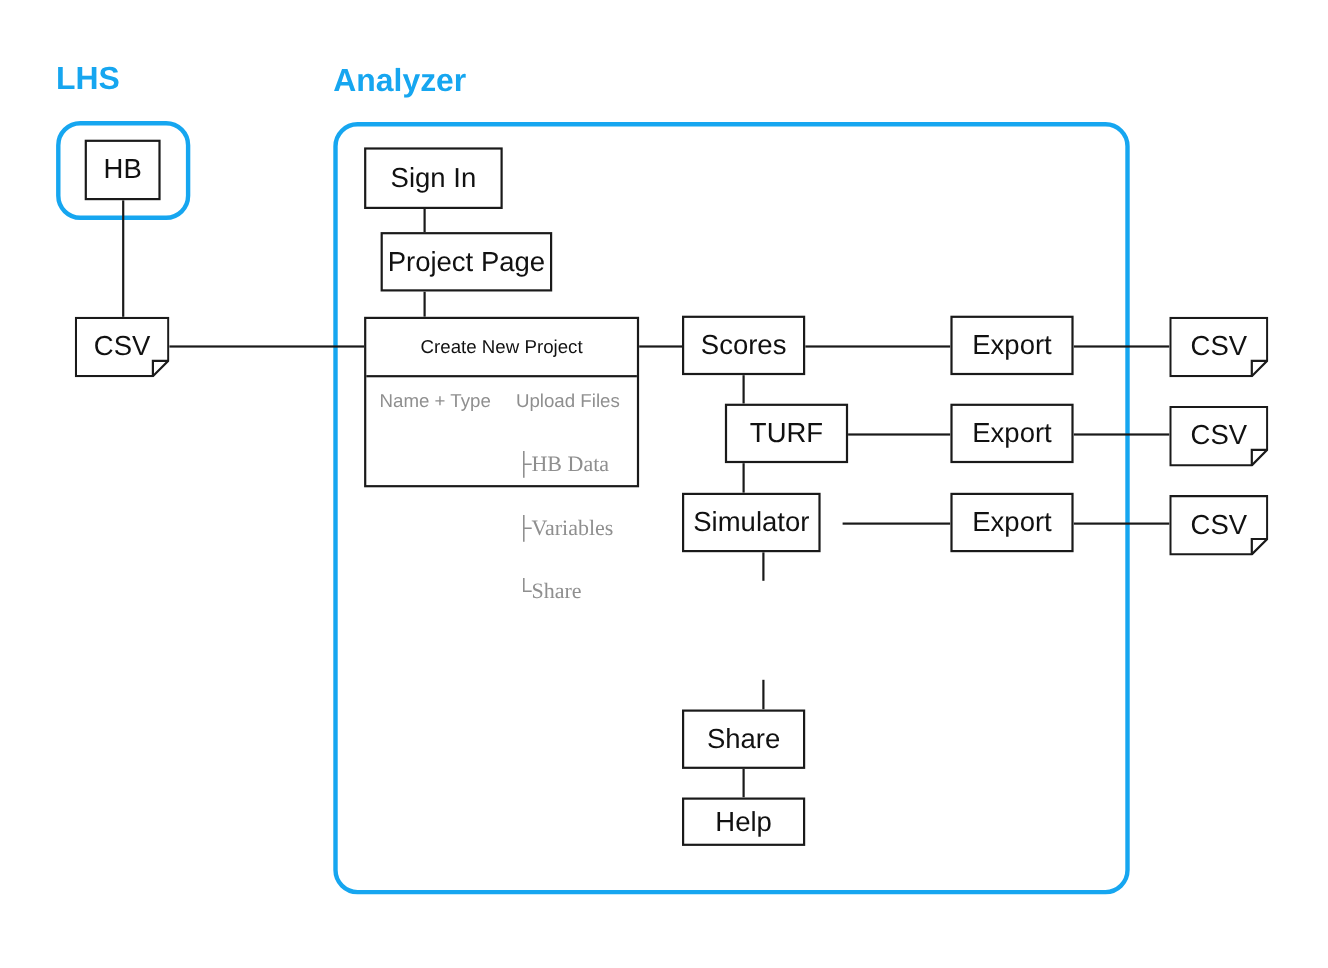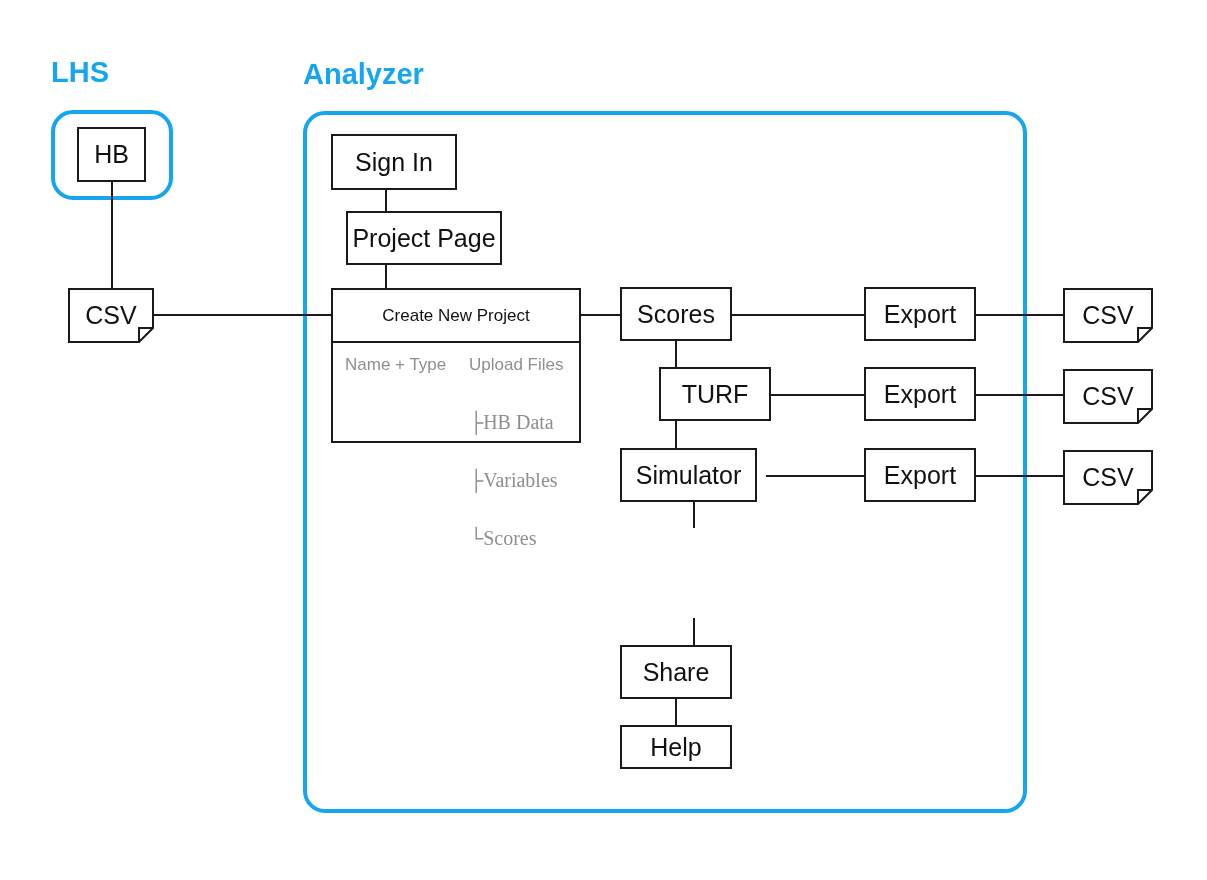--- a/index.html
+++ b/index.html
@@ -185,35 +185,35 @@
 
   <div class="node-composite" style="left: 331px; top: 288px; width: 250px; height: 155px;">
     <div class="head" style="height: 53px;">Create New Project</div>
     <div class="body">
       <div class="detail-cols">
         <div class="detail-left">Name + Type</div>
         <div class="detail-right">
           <div>Upload Files</div>
           <div class="tree-item">├HB Data</div>
           <div class="tree-item">├Variables</div>
-          <div class="tree-item">└Scores</div>
+          <div class="tree-item">└Share</div>
         </div>
       </div>
     </div>
   </div>
 
   <div class="node" style="left: 620px; top: 287px; width: 112px; height: 54px;">
     <span>Scores</span>
   </div>
 
   <div class="node" style="left: 620px; top: 367px; width: 112px; height: 54px; margin-left: 39px;">
     <span>TURF</span>
   </div>
 
-  <div class="node" style="left: 620px; top: 448px; width: 137px; height: 54px;">
+  <div class="node" style="left: 620px; top: 448px; width: 126px; height: 54px;">
     <span>Simulator</span>
   </div>
 
 
   <div class="node" style="left: 620px; top: 645px; width: 112px; height: 54px; text-align: center;">
     <span>Share</span>
   </div>
 
   <div class="node" style="left: 620px; top: 725px; width: 112px; height: 44px;">
     <span>Help</span>

